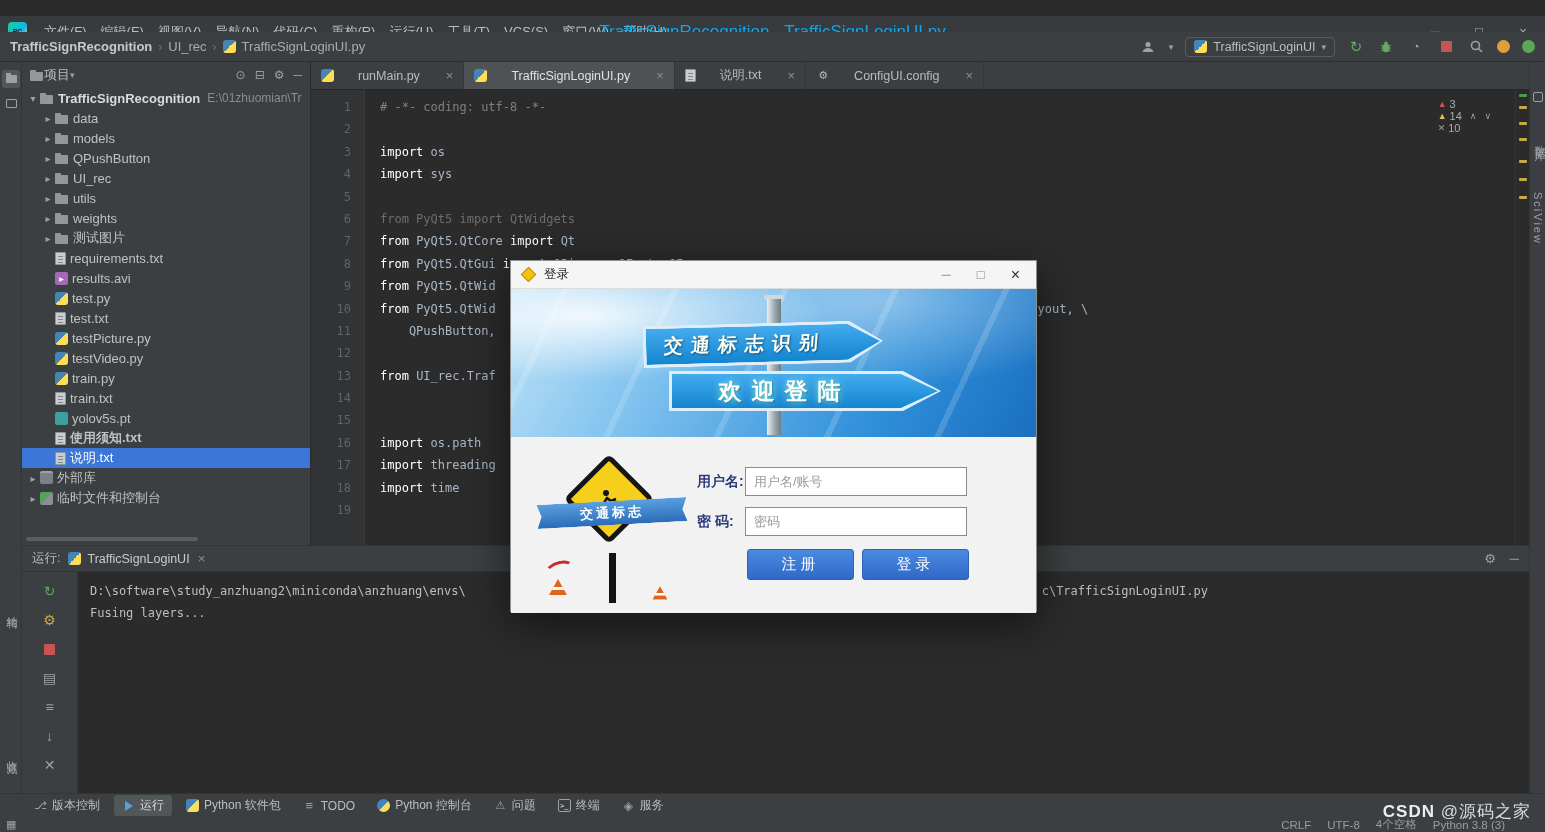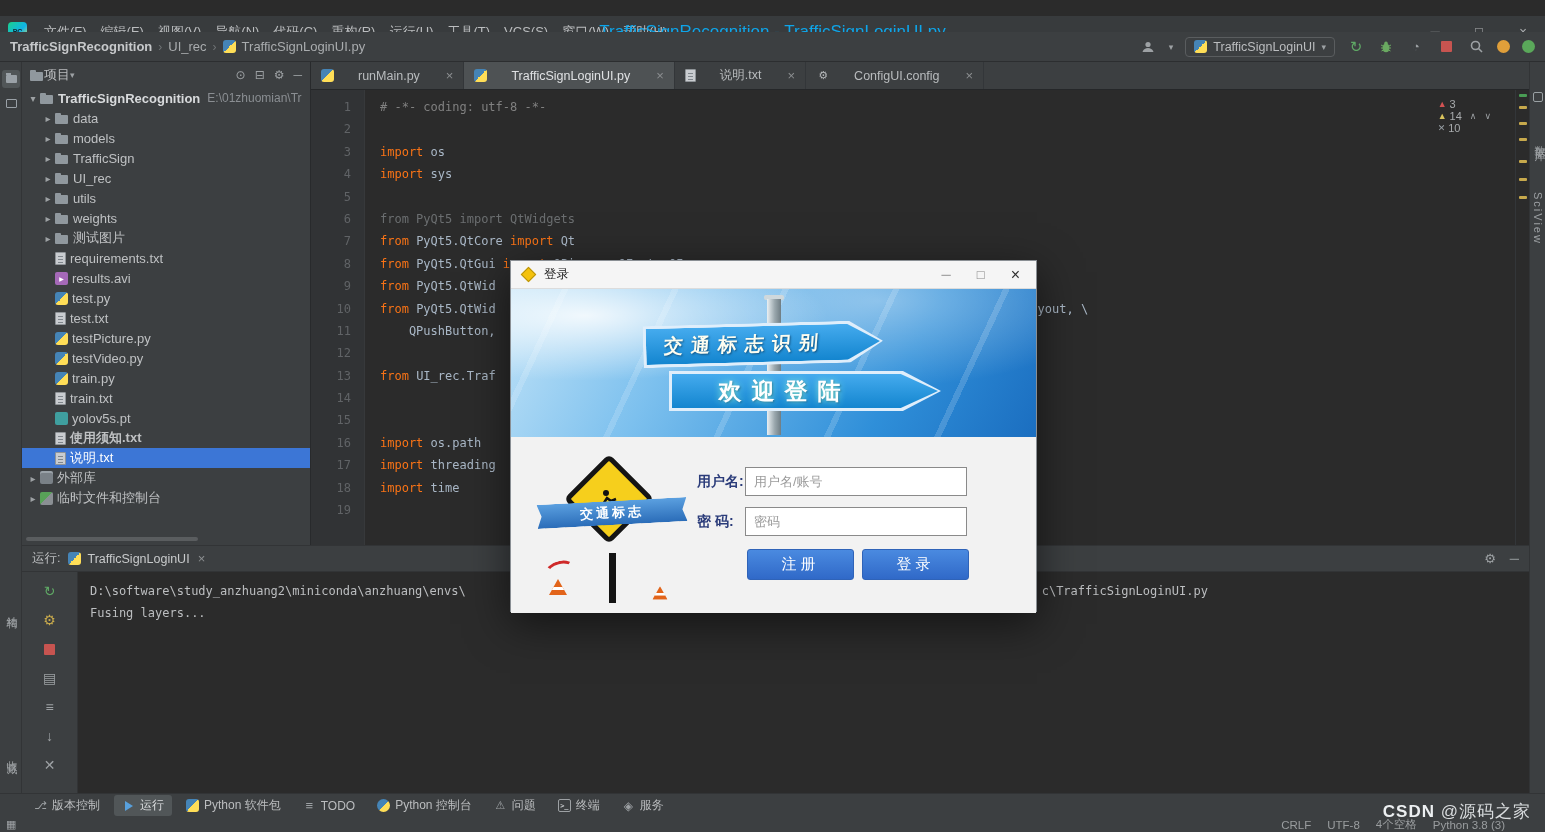--- a/index.html
+++ b/index.html
@@ -95,21 +95,21 @@
     border-right:1px solid #333639;white-space:nowrap}
   .tab.active{background:#4e5254;color:#dfe1e3}
   .tab-close{color:#8c8f91;font-size:13px;margin-left:2px}
   .tab-close::before{content:"×"}
   .code-area{position:absolute;top:28px;left:0;right:14px;bottom:0;overflow:hidden}
   .gutter-bg{position:absolute;left:0;top:0;bottom:0;width:54px;background:#313335;border-right:1px solid #37393b}
   .code{position:absolute;left:0;top:6px;right:0;font-family:"DejaVu Sans Mono",monospace;font-size:12px}
   .code-line{display:flex;height:22.4px;line-height:22.4px}
   .lnum{width:54px;padding-right:14px;text-align:right;color:#606366;flex:none}
   .ltxt{padding-left:15px;white-space:pre;color:#a9b7c6}
-  .c-kw{color:#f97316}
+  .c-kw{color:#ffffff}
   .c-pl{color:#a9b7c6}
   .c-cm{color:#808080}
   .c-gy{color:#6b6e70}
   .c-gap{display:inline-block;width:542px}
   .inspections-wrap{position:absolute;top:8px;right:24px;display:flex;align-items:center;gap:8px;z-index:2}
   .insp{display:flex;align-items:center;gap:3px}
   .insp-count{color:#a8abad;font-size:11px}
   .insp .ico{font-size:9px;display:inline-flex}
   .ic-error::before{content:"▲";color:#d25252}
   .ic-warning::before{content:"▲";color:#d9c35c}
@@ -348,21 +348,21 @@
         <div class="trow chev-r" style="padding-left: 19px;">
           <span class="chev"></span>
           <span class="ti ico ic-folder"></span>
           <span class="tlabel">models</span>
           <span class="tsuffix"></span>
         </div>
 
         <div class="trow chev-r" style="padding-left: 19px;">
           <span class="chev"></span>
           <span class="ti ico ic-folder"></span>
-          <span class="tlabel">TrafficSign</span>
+          <span class="tlabel">QPushButton</span>
           <span class="tsuffix"></span>
         </div>
 
         <div class="trow chev-r" style="padding-left: 19px;">
           <span class="chev"></span>
           <span class="ti ico ic-folder"></span>
           <span class="tlabel">UI_rec</span>
           <span class="tsuffix"></span>
         </div>
 

